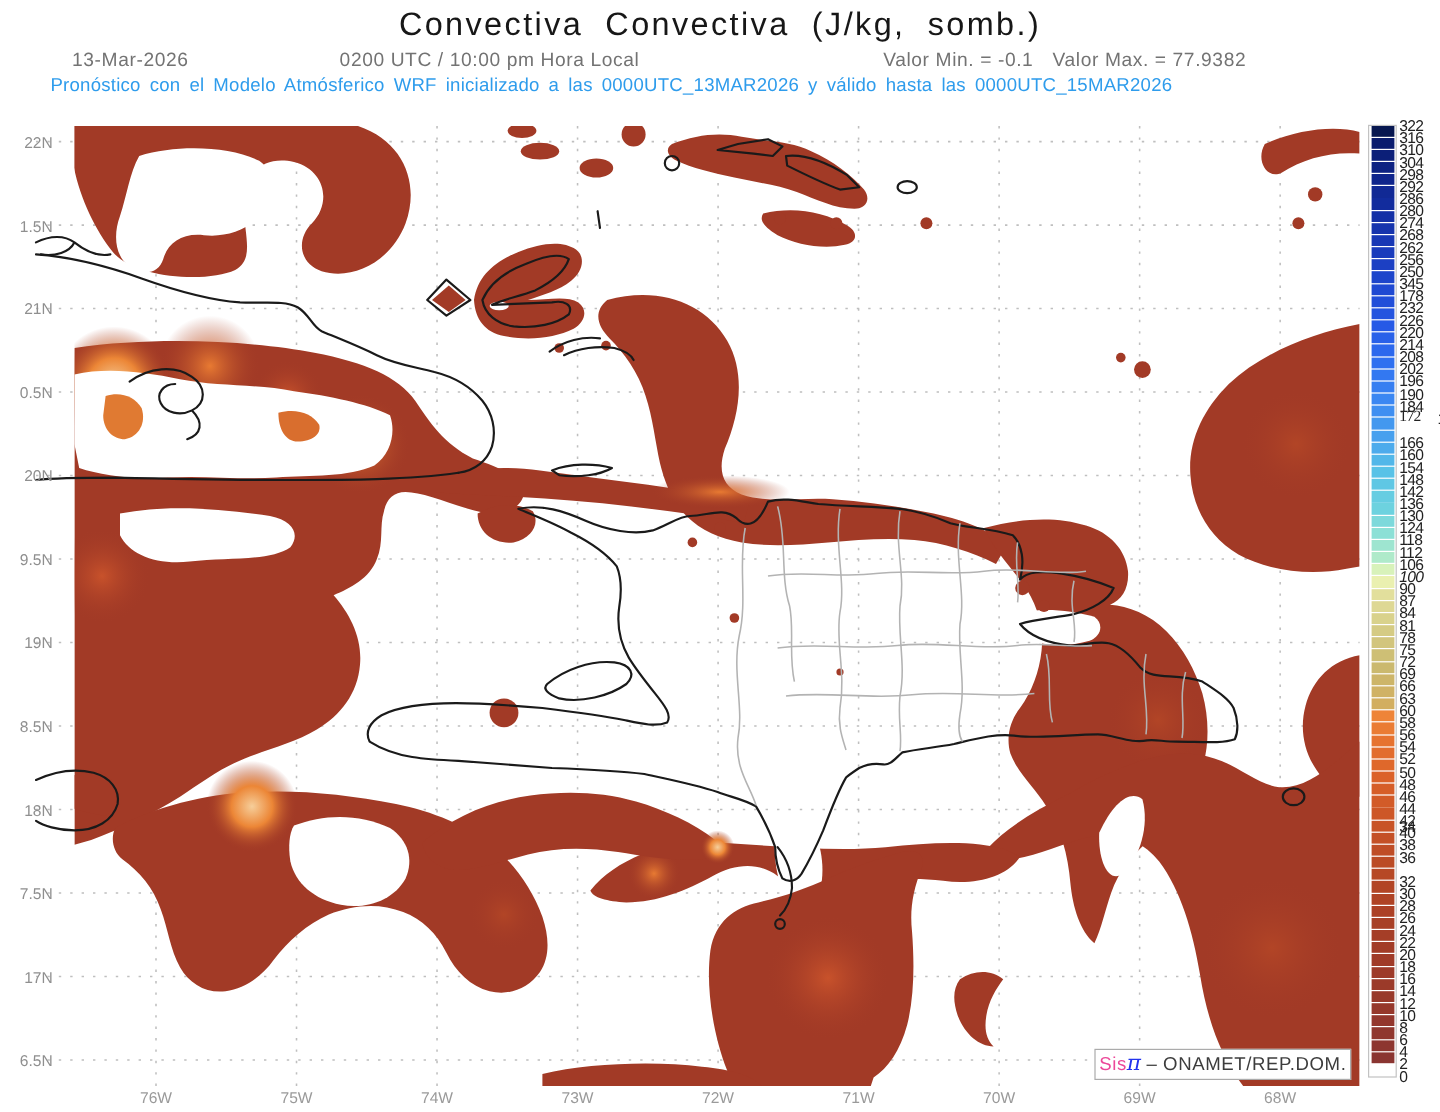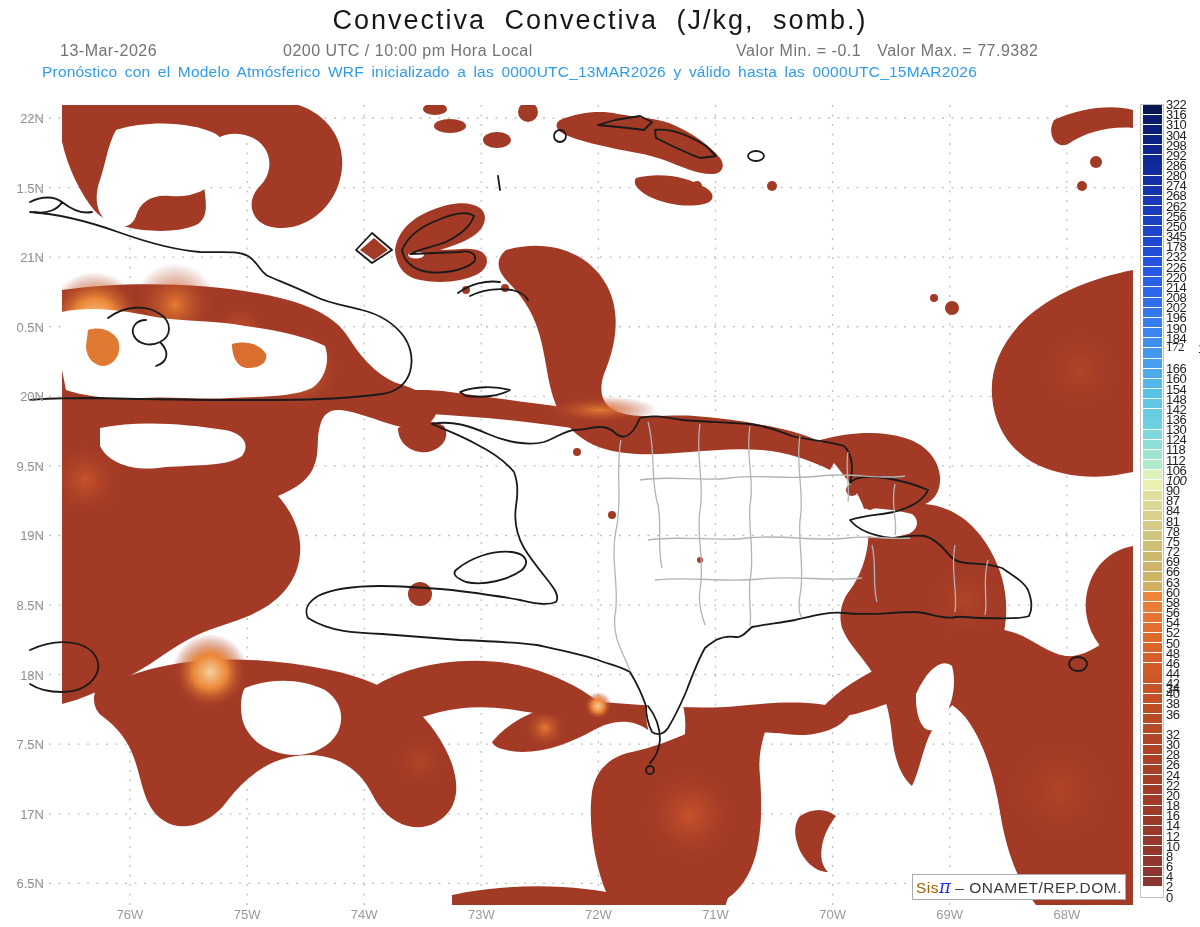--- a/index.html
+++ b/index.html
@@ -16,21 +16,21 @@
   .hline3{position:absolute;top:63px;left:42px;width:1120px;font-size:15.5px;color:#2E9CEC;
     letter-spacing:.2px;word-spacing:3px;white-space:nowrap;}
   .lat-label{position:absolute;width:42px;text-align:right;font-size:13px;color:#8F8F8F;line-height:1;}
   .lon-label{position:absolute;width:44px;text-align:center;font-size:13px;color:#9A9A9A;line-height:1;}
   #colorbar-frame{position:absolute;left:1140px;top:104px;width:24px;height:794px;
     background:#fff;border:1.5px solid #C2C2C2;box-sizing:border-box;}
   .cb-box{position:absolute;left:1142.5px;width:19px;height:9.2px;}
   .cb-label{position:absolute;left:1166px;font-size:13px;color:#222;line-height:1;letter-spacing:-0.5px;}
   #sispi-box{position:absolute;left:912px;top:874px;width:214px;height:26px;background:#fff;
     border:1.5px solid #ABABAB;box-sizing:border-box;text-align:center;line-height:23px;white-space:nowrap;}
-  #sispi-box .sis{color:#a16207;font-size:15.5px;letter-spacing:.5px;}
+  #sispi-box .sis{color:#ec4899;font-size:15.5px;letter-spacing:.5px;}
   #sispi-box .pi{color:#2233EE;font-size:18px;font-family:"DejaVu Serif",serif;font-style:italic;}
   #sispi-box .rest{color:#3C3C3C;font-size:15.5px;letter-spacing:.5px;}
 </style>
 </head>
 <body>
 
 <div id="stage">
 
   <div class="title">Convectiva Convectiva (J/kg, somb.)</div>
   <div class="hline2" id="d2-date">13-Mar-2026</div>

